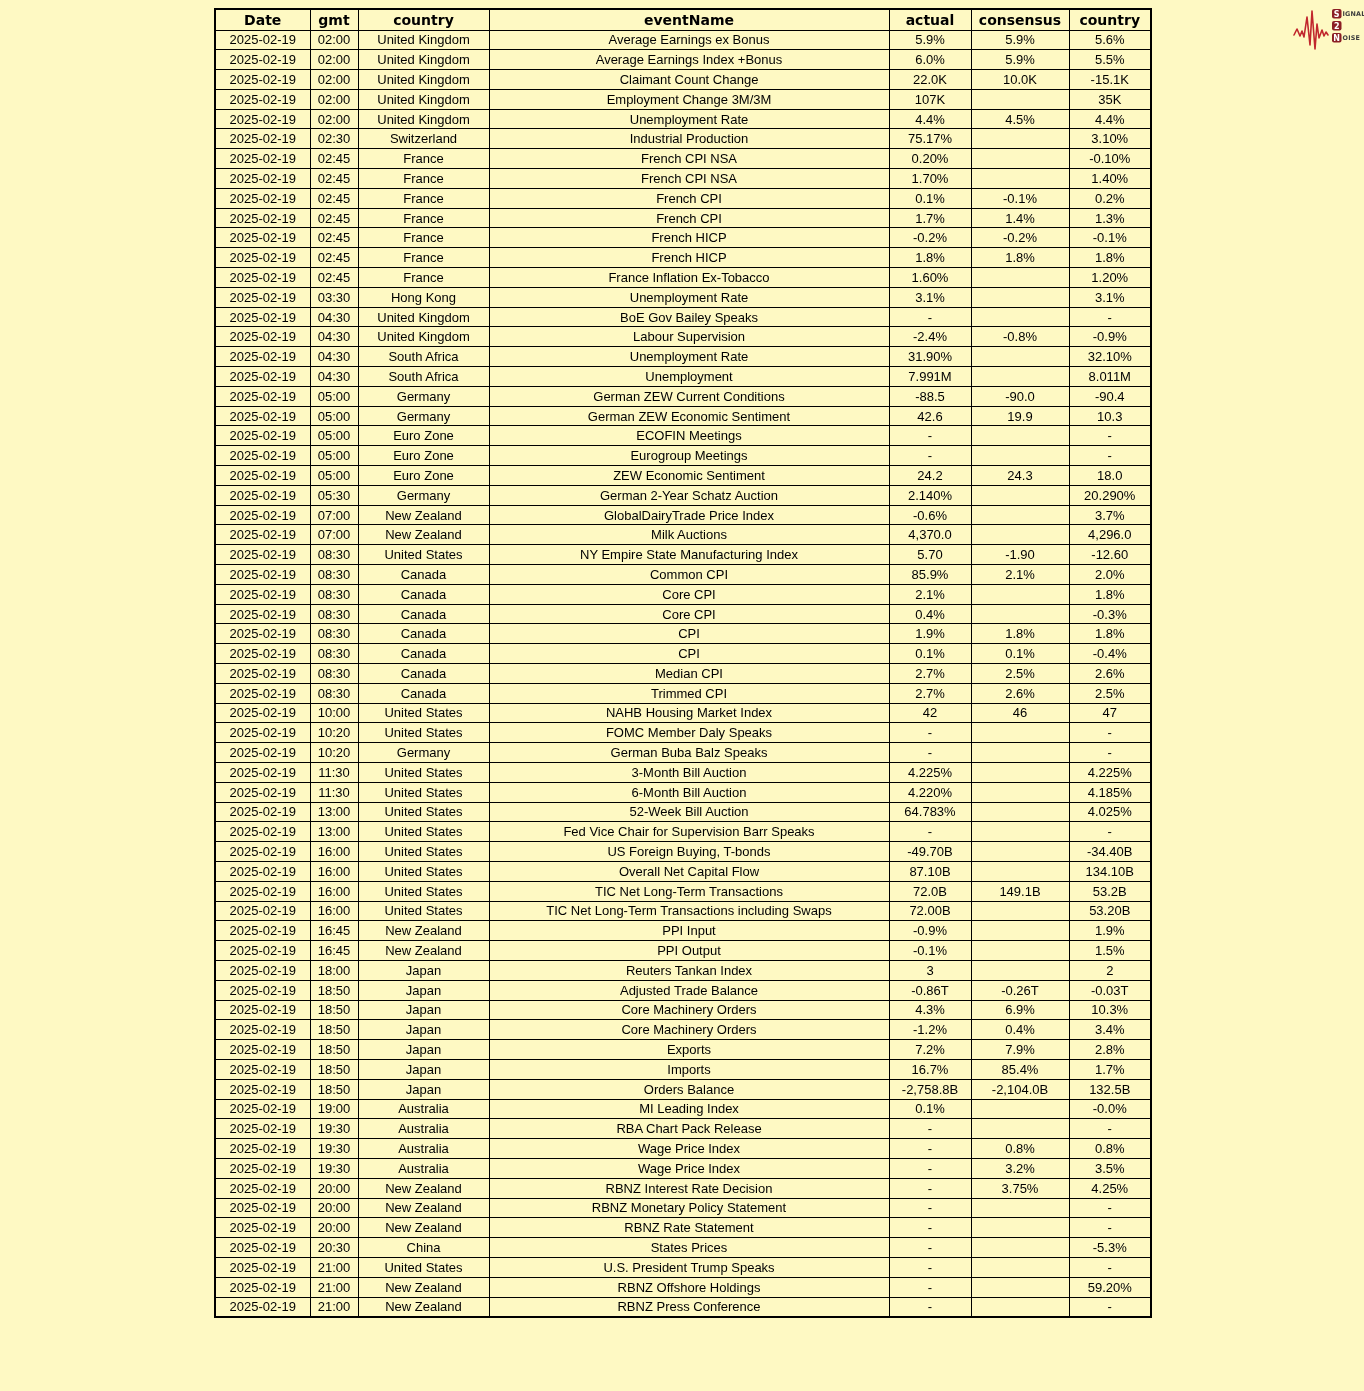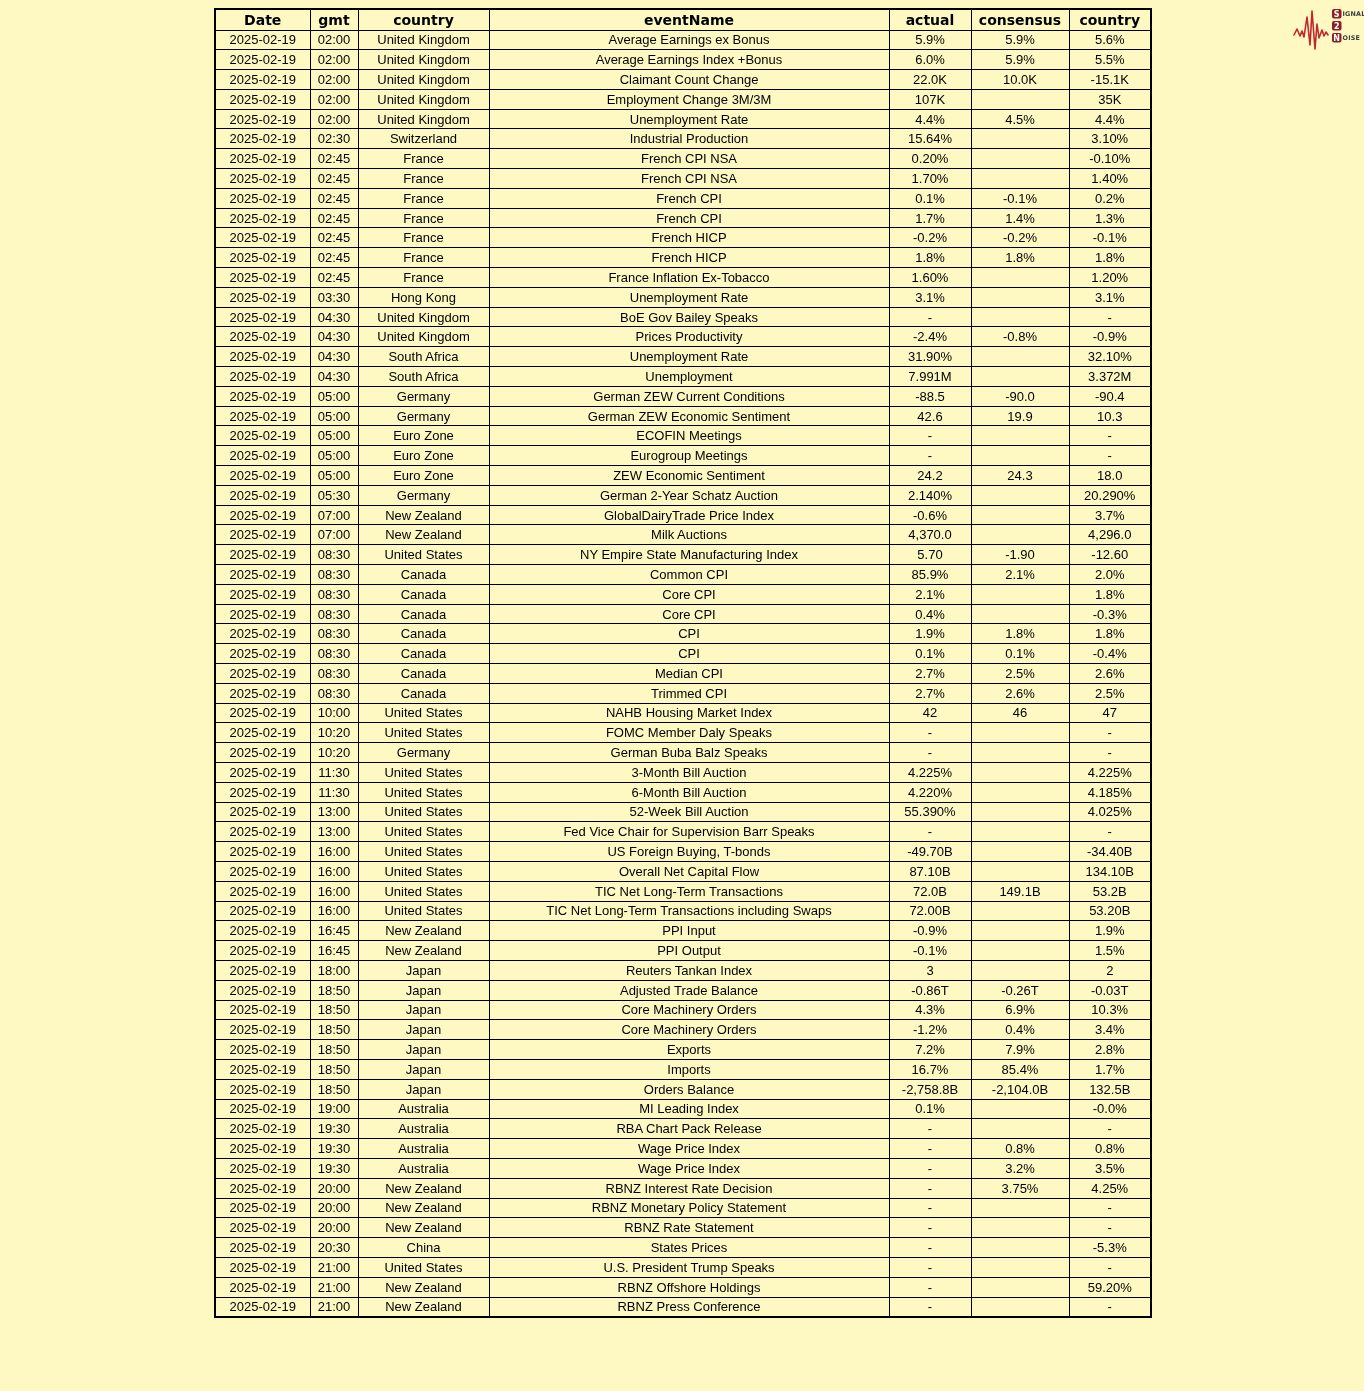--- a/index.html
+++ b/index.html
@@ -128,21 +128,21 @@
             <td>Unemployment Rate</td>
             <td>4.4%</td>
             <td>4.5%</td>
             <td>4.4%</td>
           </tr>
           <tr>
             <td>2025-02-19</td>
             <td>02:30</td>
             <td>Switzerland</td>
             <td>Industrial Production</td>
-            <td>15.64%</td>
+            <td>75.17%</td>
             <td></td>
             <td>3.10%</td>
           </tr>
           <tr>
             <td>2025-02-19</td>
             <td>02:45</td>
             <td>France</td>
             <td>French CPI NSA</td>
             <td>0.20%</td>
             <td></td>
@@ -217,42 +217,42 @@
             <td>United Kingdom</td>
             <td>BoE Gov Bailey Speaks</td>
             <td>-</td>
             <td></td>
             <td>-</td>
           </tr>
           <tr>
             <td>2025-02-19</td>
             <td>04:30</td>
             <td>United Kingdom</td>
-            <td>Prices Productivity</td>
+            <td>Labour Supervision</td>
             <td>-2.4%</td>
             <td>-0.8%</td>
             <td>-0.9%</td>
           </tr>
           <tr>
             <td>2025-02-19</td>
             <td>04:30</td>
             <td>South Africa</td>
             <td>Unemployment Rate</td>
             <td>31.90%</td>
             <td></td>
             <td>32.10%</td>
           </tr>
           <tr>
             <td>2025-02-19</td>
             <td>04:30</td>
             <td>South Africa</td>
             <td>Unemployment</td>
             <td>7.991M</td>
             <td></td>
-            <td>3.372M</td>
+            <td>8.011M</td>
           </tr>
           <tr>
             <td>2025-02-19</td>
             <td>05:00</td>
             <td>Germany</td>
             <td>German ZEW Current Conditions</td>
             <td>-88.5</td>
             <td>-90.0</td>
             <td>-90.4</td>
           </tr>
@@ -434,21 +434,21 @@
             <td>6-Month Bill Auction</td>
             <td>4.220%</td>
             <td></td>
             <td>4.185%</td>
           </tr>
           <tr>
             <td>2025-02-19</td>
             <td>13:00</td>
             <td>United States</td>
             <td>52-Week Bill Auction</td>
-            <td>55.390%</td>
+            <td>64.783%</td>
             <td></td>
             <td>4.025%</td>
           </tr>
           <tr>
             <td>2025-02-19</td>
             <td>13:00</td>
             <td>United States</td>
             <td>Fed Vice Chair for Supervision Barr Speaks</td>
             <td>-</td>
             <td></td>

